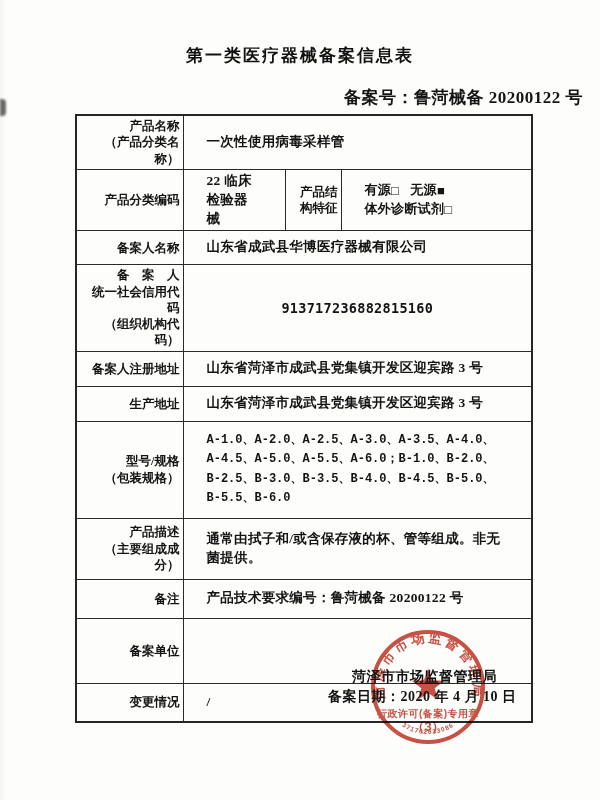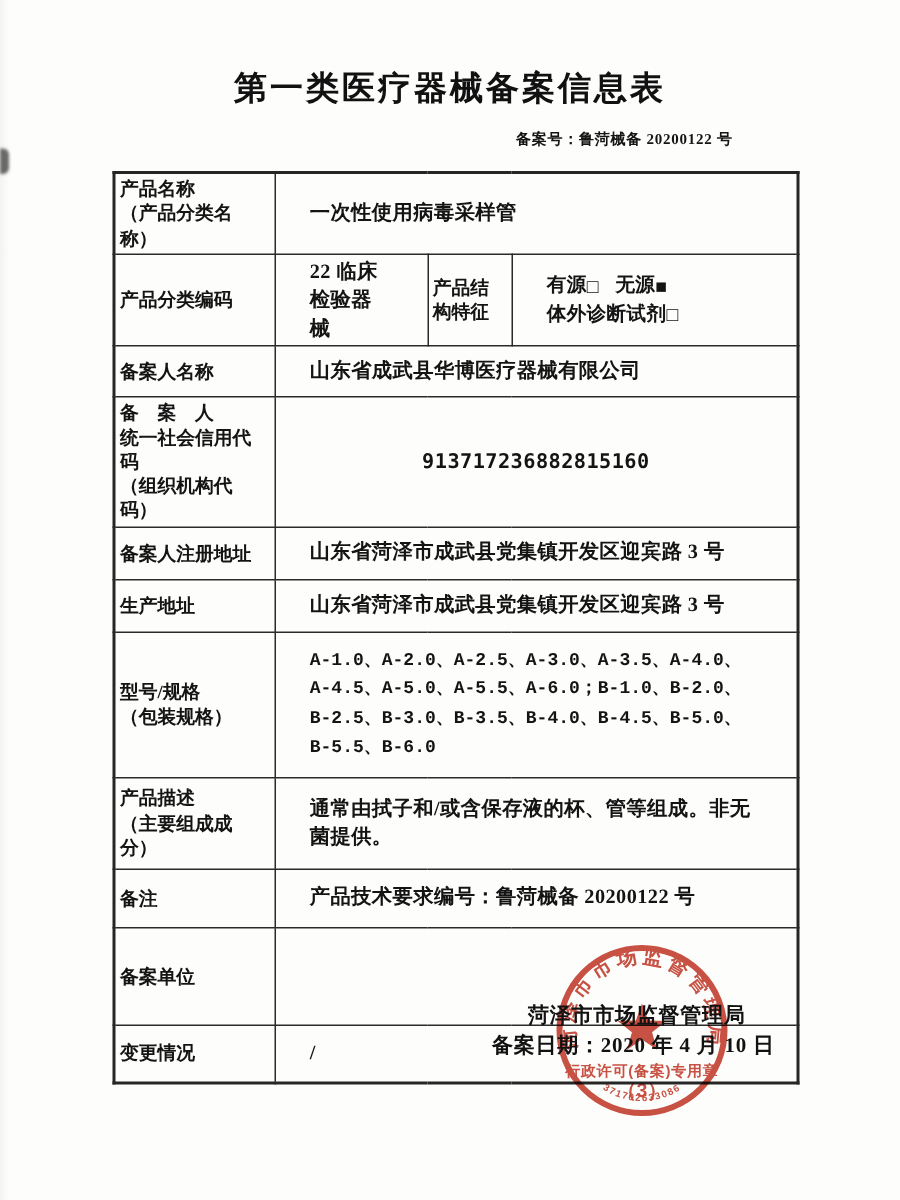--- a/index.html
+++ b/index.html
@@ -11,36 +11,36 @@
     overflow:hidden;
     position:relative;
   }
   .page{position:absolute;inset:0;background:linear-gradient(90deg,#f4f3f0 0px,#fdfdfb 6px);}
   .scan-smudge{
     position:absolute;left:0;top:99px;width:6px;height:17px;
     background:#3a3a3a;border-radius:0 4px 4px 0;filter:blur(1px);opacity:.75;
   }
   .doc-title{
     position:absolute;top:44px;left:0;width:600px;
-    text-align:center;font-size:22px;font-weight:900;letter-spacing:2px;
+    text-align:center;font-size:17px;font-weight:900;letter-spacing:2px;
     font-family:"Liberation Sans","DejaVu Sans",sans-serif;
     color:#111;
   }
   .reg-no{
     position:absolute;top:86px;left:344px;
-    font-size:10px;font-weight:700;letter-spacing:.5px;color:#151515;
+    font-size:17px;font-weight:700;letter-spacing:.5px;color:#151515;
   }
   table.form{
     position:absolute;left:75px;top:114px;
     width:456px;border-collapse:collapse;table-layout:fixed;
     border:2px solid #262626;
   }
   td{border:1.5px solid #2a2a2a;padding:2px 4px;vertical-align:middle;}
   td.lbl{
-    text-align:left;font-weight:700;font-size:12.5px;line-height:1.3;
+    text-align:right;font-weight:700;font-size:12.5px;line-height:1.3;
     white-space:pre-line;color:#141414;padding:2px 3px;
   }
   td.val{
     font-size:13.5px;font-weight:600;padding:2px 23px;letter-spacing:.3px;
     color:#141414;line-height:1.4;
   }
   td.val.slash{font-weight:700;}
   .mono{font-family:"DejaVu Sans Mono","Liberation Mono",monospace;text-align:center;}
   td.spec{font-family:Liberation Mono, monospace;
     font-size:12px;font-weight:600;line-height:1.6;letter-spacing:0;}

